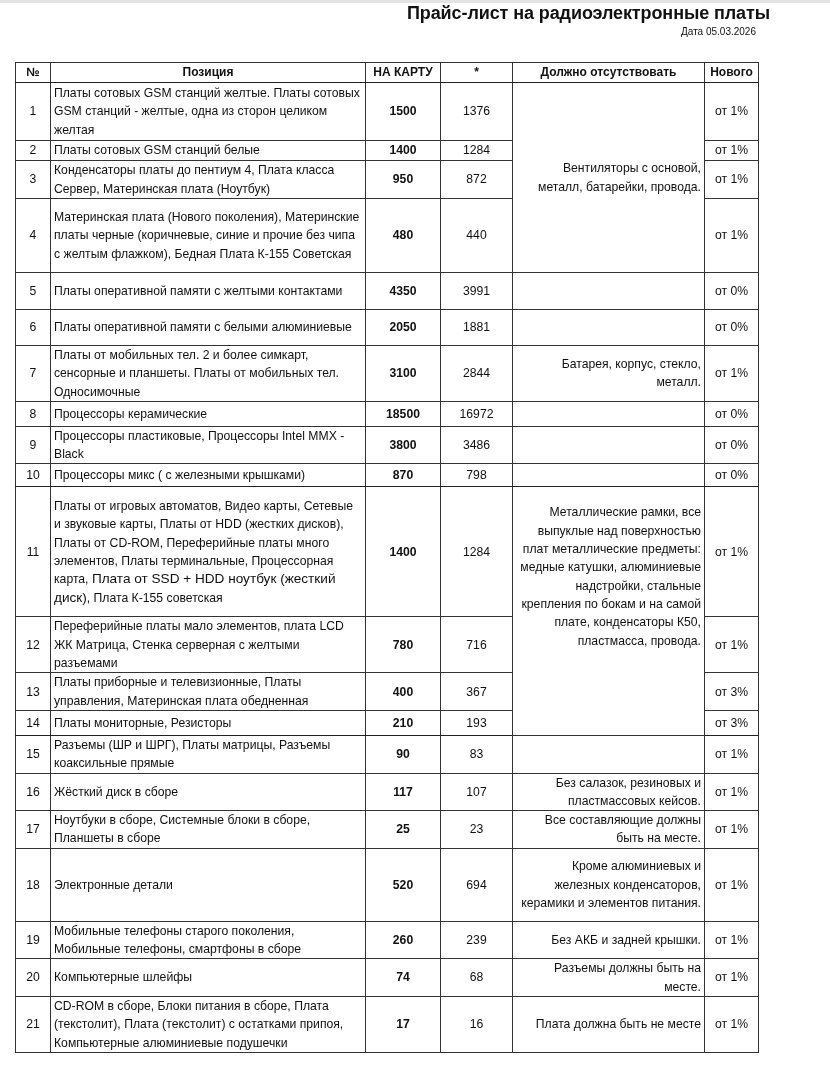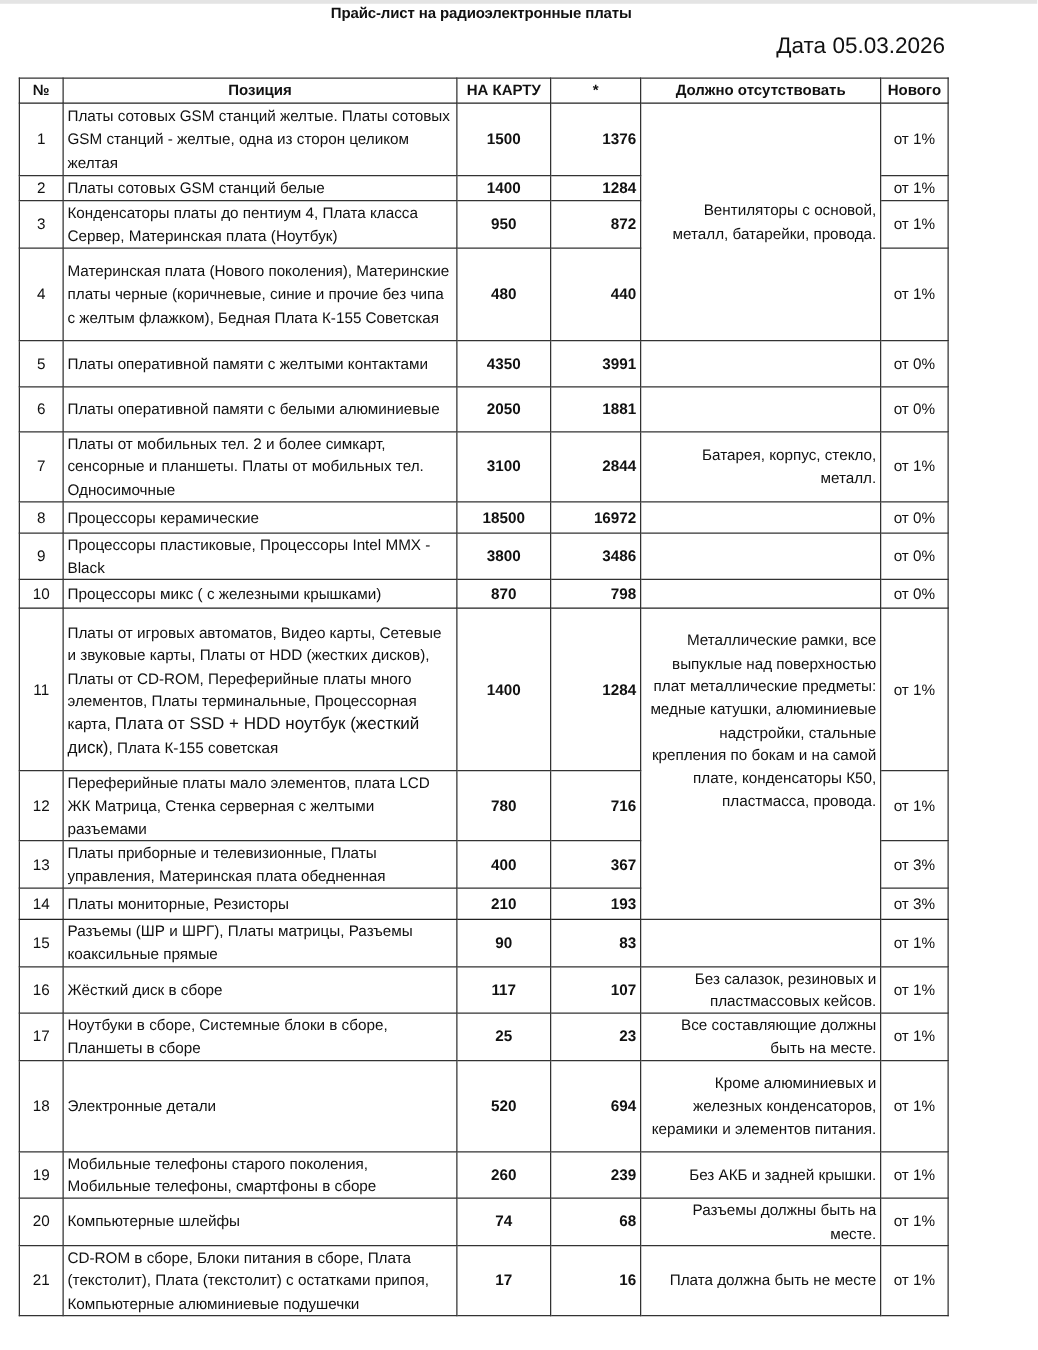--- a/index.html
+++ b/index.html
@@ -3,26 +3,26 @@
   <meta charset="utf-8">
   <style>
     html, body { margin: 0; padding: 0; background: #ffffff; }
     body {
       width: 830px; height: 1080px; position: relative; overflow: hidden;
       font-family: "Liberation Sans", "DejaVu Sans", sans-serif;
       color: #111111;
     }
     .topbar { position: absolute; left: 0; top: 0; width: 830px; height: 3px; background: #e4e4e4; }
     .title {
-      position: absolute; left: 0; top: 3px; width: 770px; text-align: center;
-      font-size: 12px; font-weight: bold; letter-spacing: -0.1px;
+      position: absolute; left: 0; top: 3px; width: 770px; text-align: right;
+      font-size: 18px; font-weight: bold; letter-spacing: -0.1px;
     }
     .date {
       position: absolute; right: 74px; top: 26px;
-      font-size: 18px; text-align: right;
+      font-size: 10px; text-align: right;
     }
     table.price {
       position: absolute; left: 15px; top: 62px;
       border-collapse: collapse; table-layout: fixed;
       width: 743px;
       border: 1.5px solid #222;
     }
     table.price th, table.price td {
       border: 1px solid #333;
       padding: 0 3px;
@@ -36,21 +36,21 @@
     }
     col.c-num { width: 35px; }
     col.c-pos { width: 315px; }
     col.c-card { width: 75px; }
     col.c-star { width: 72px; }
     col.c-must { width: 192px; }
     col.c-waste { width: 54px; }
     td.num { text-align: center; }
     td.pos { text-align: left; }
     td.card { text-align: center; font-weight: bold; font-size: 16.5px; }
-    td.star { text-align: right; font-weight: bold; font-size: 11.5px; }
+    td.star { text-align: center; font-weight: normal; font-size: 11.5px; }
     td.must { text-align: right; padding: 0 6px; }
     td.waste { text-align: center; }
     tr.r-thick td { border-bottom: 1.5px solid #222; }
   </style>
 </head>
 <body>
 
 <div class="topbar"></div>
 <div class="title">Прайс-лист на радиоэлектронные платы</div>
 <div class="date">Дата 05.03.2026</div>

